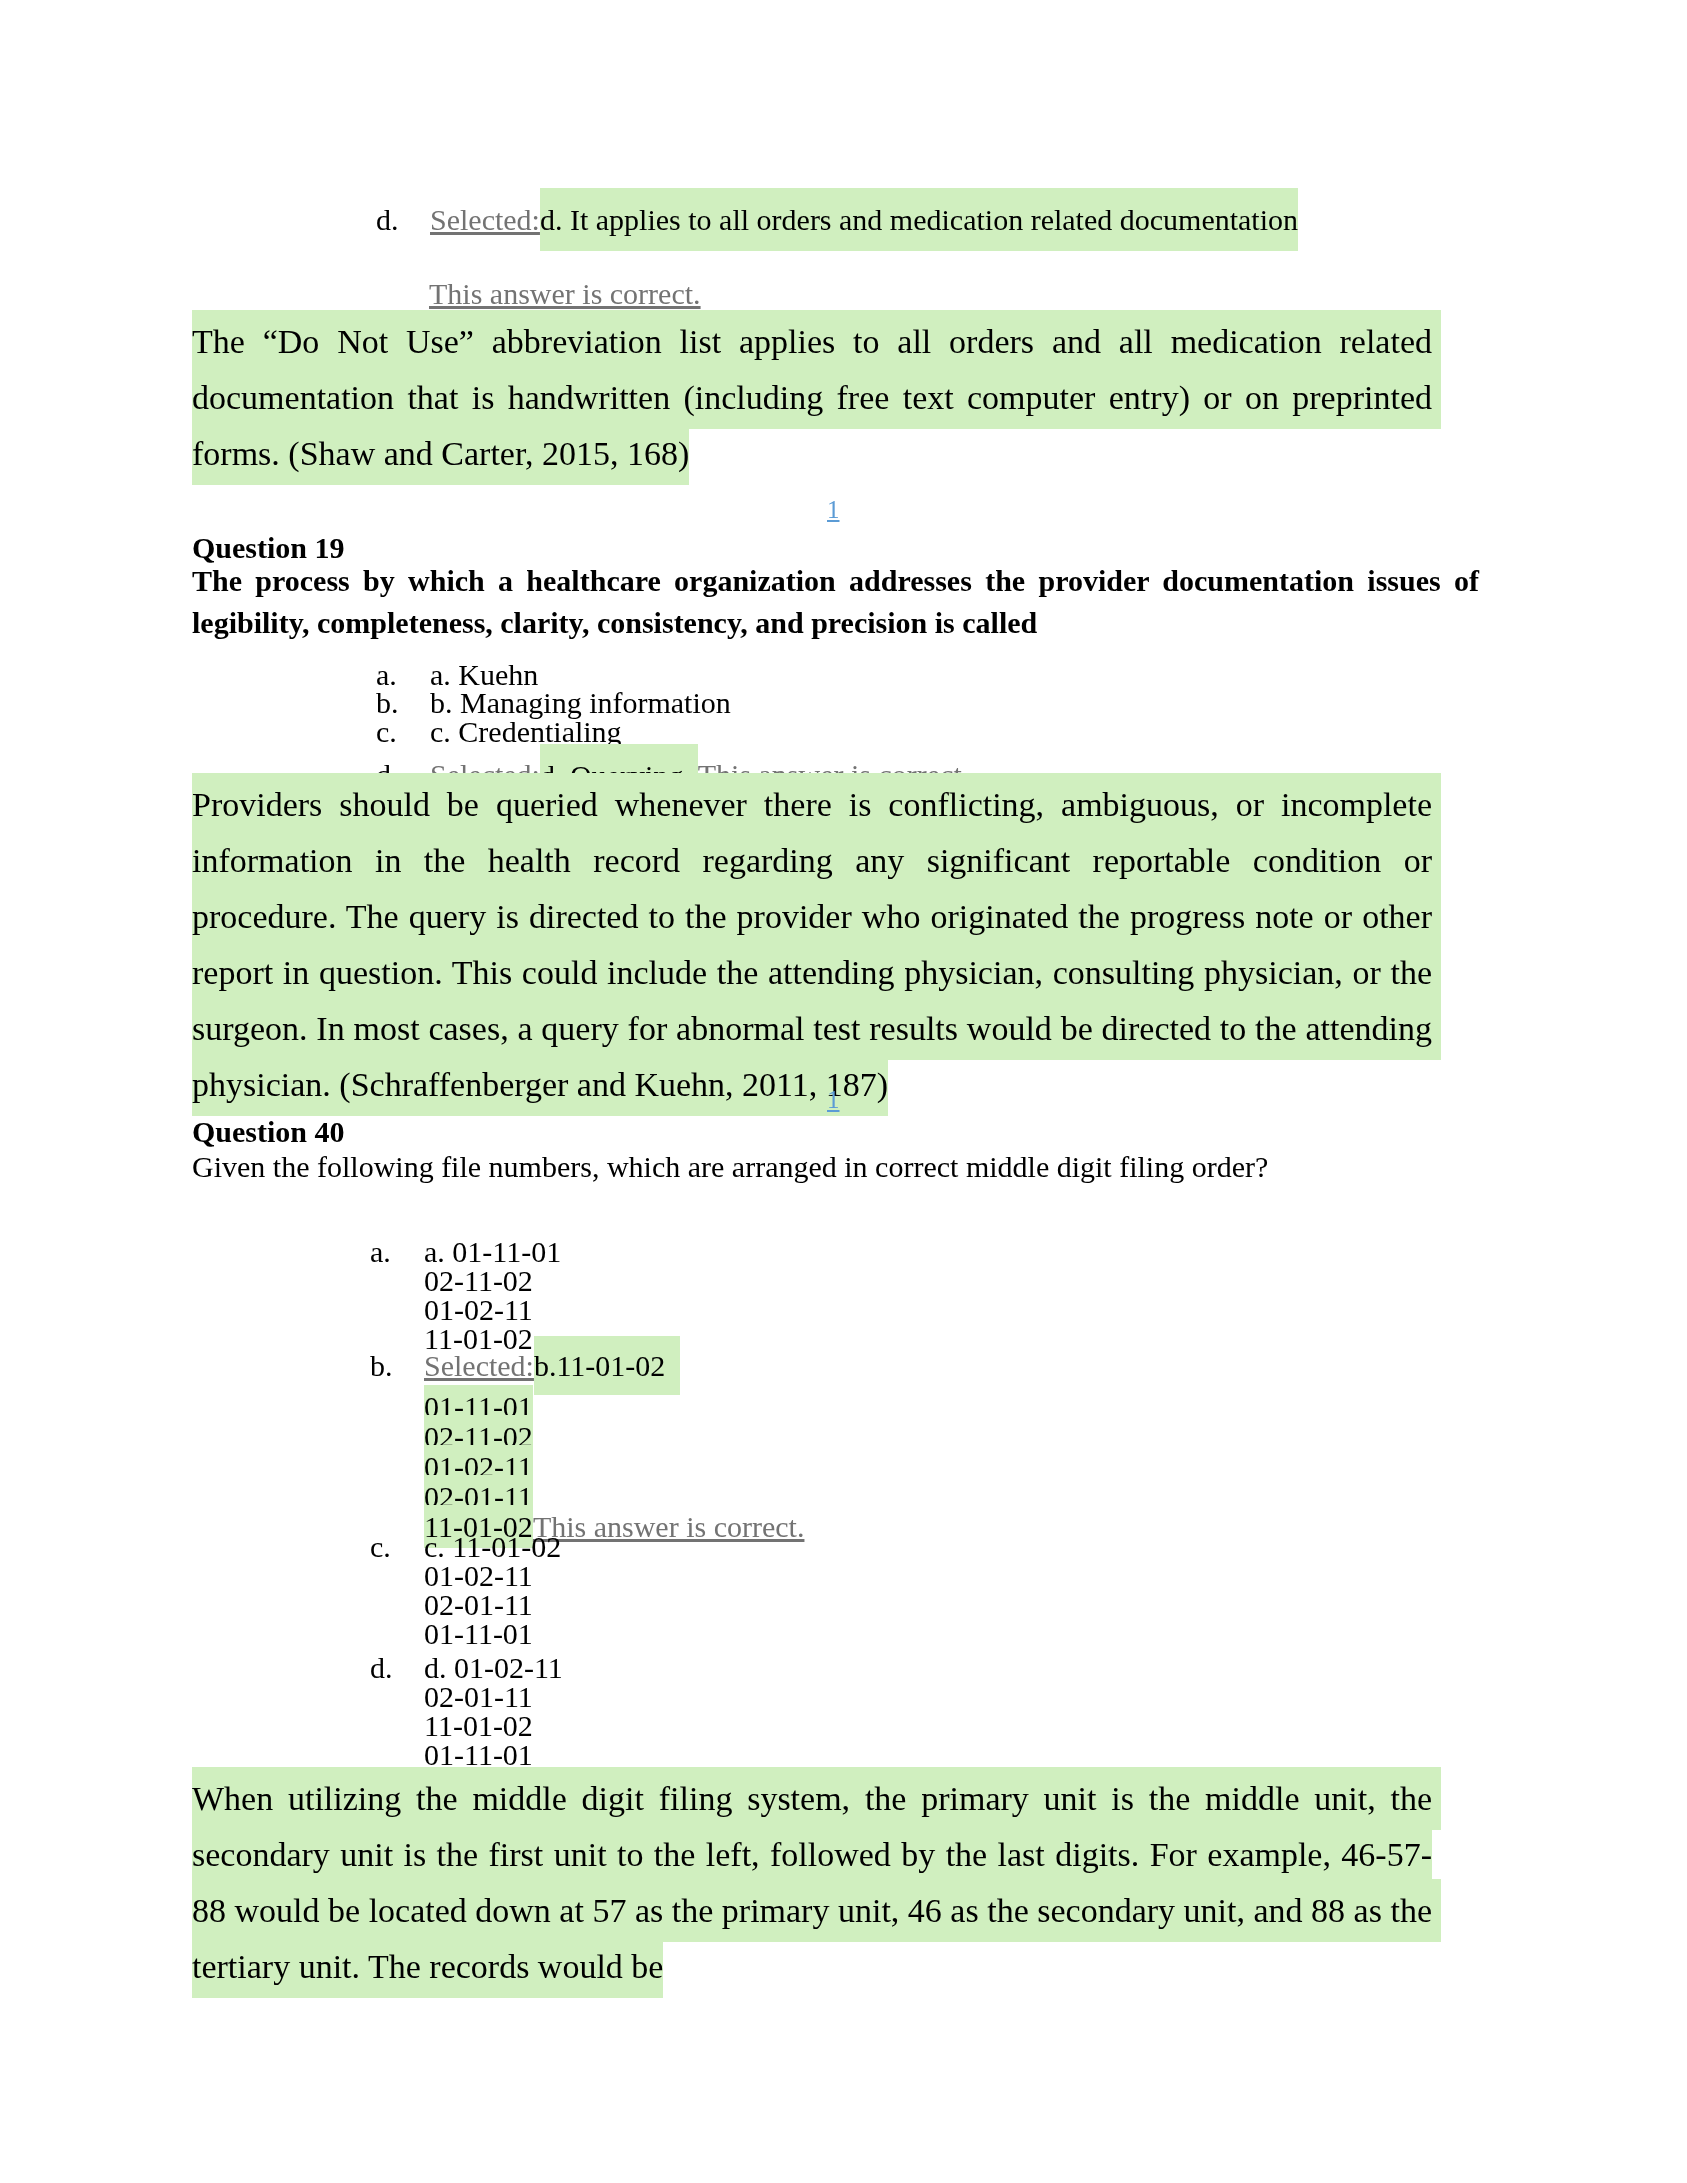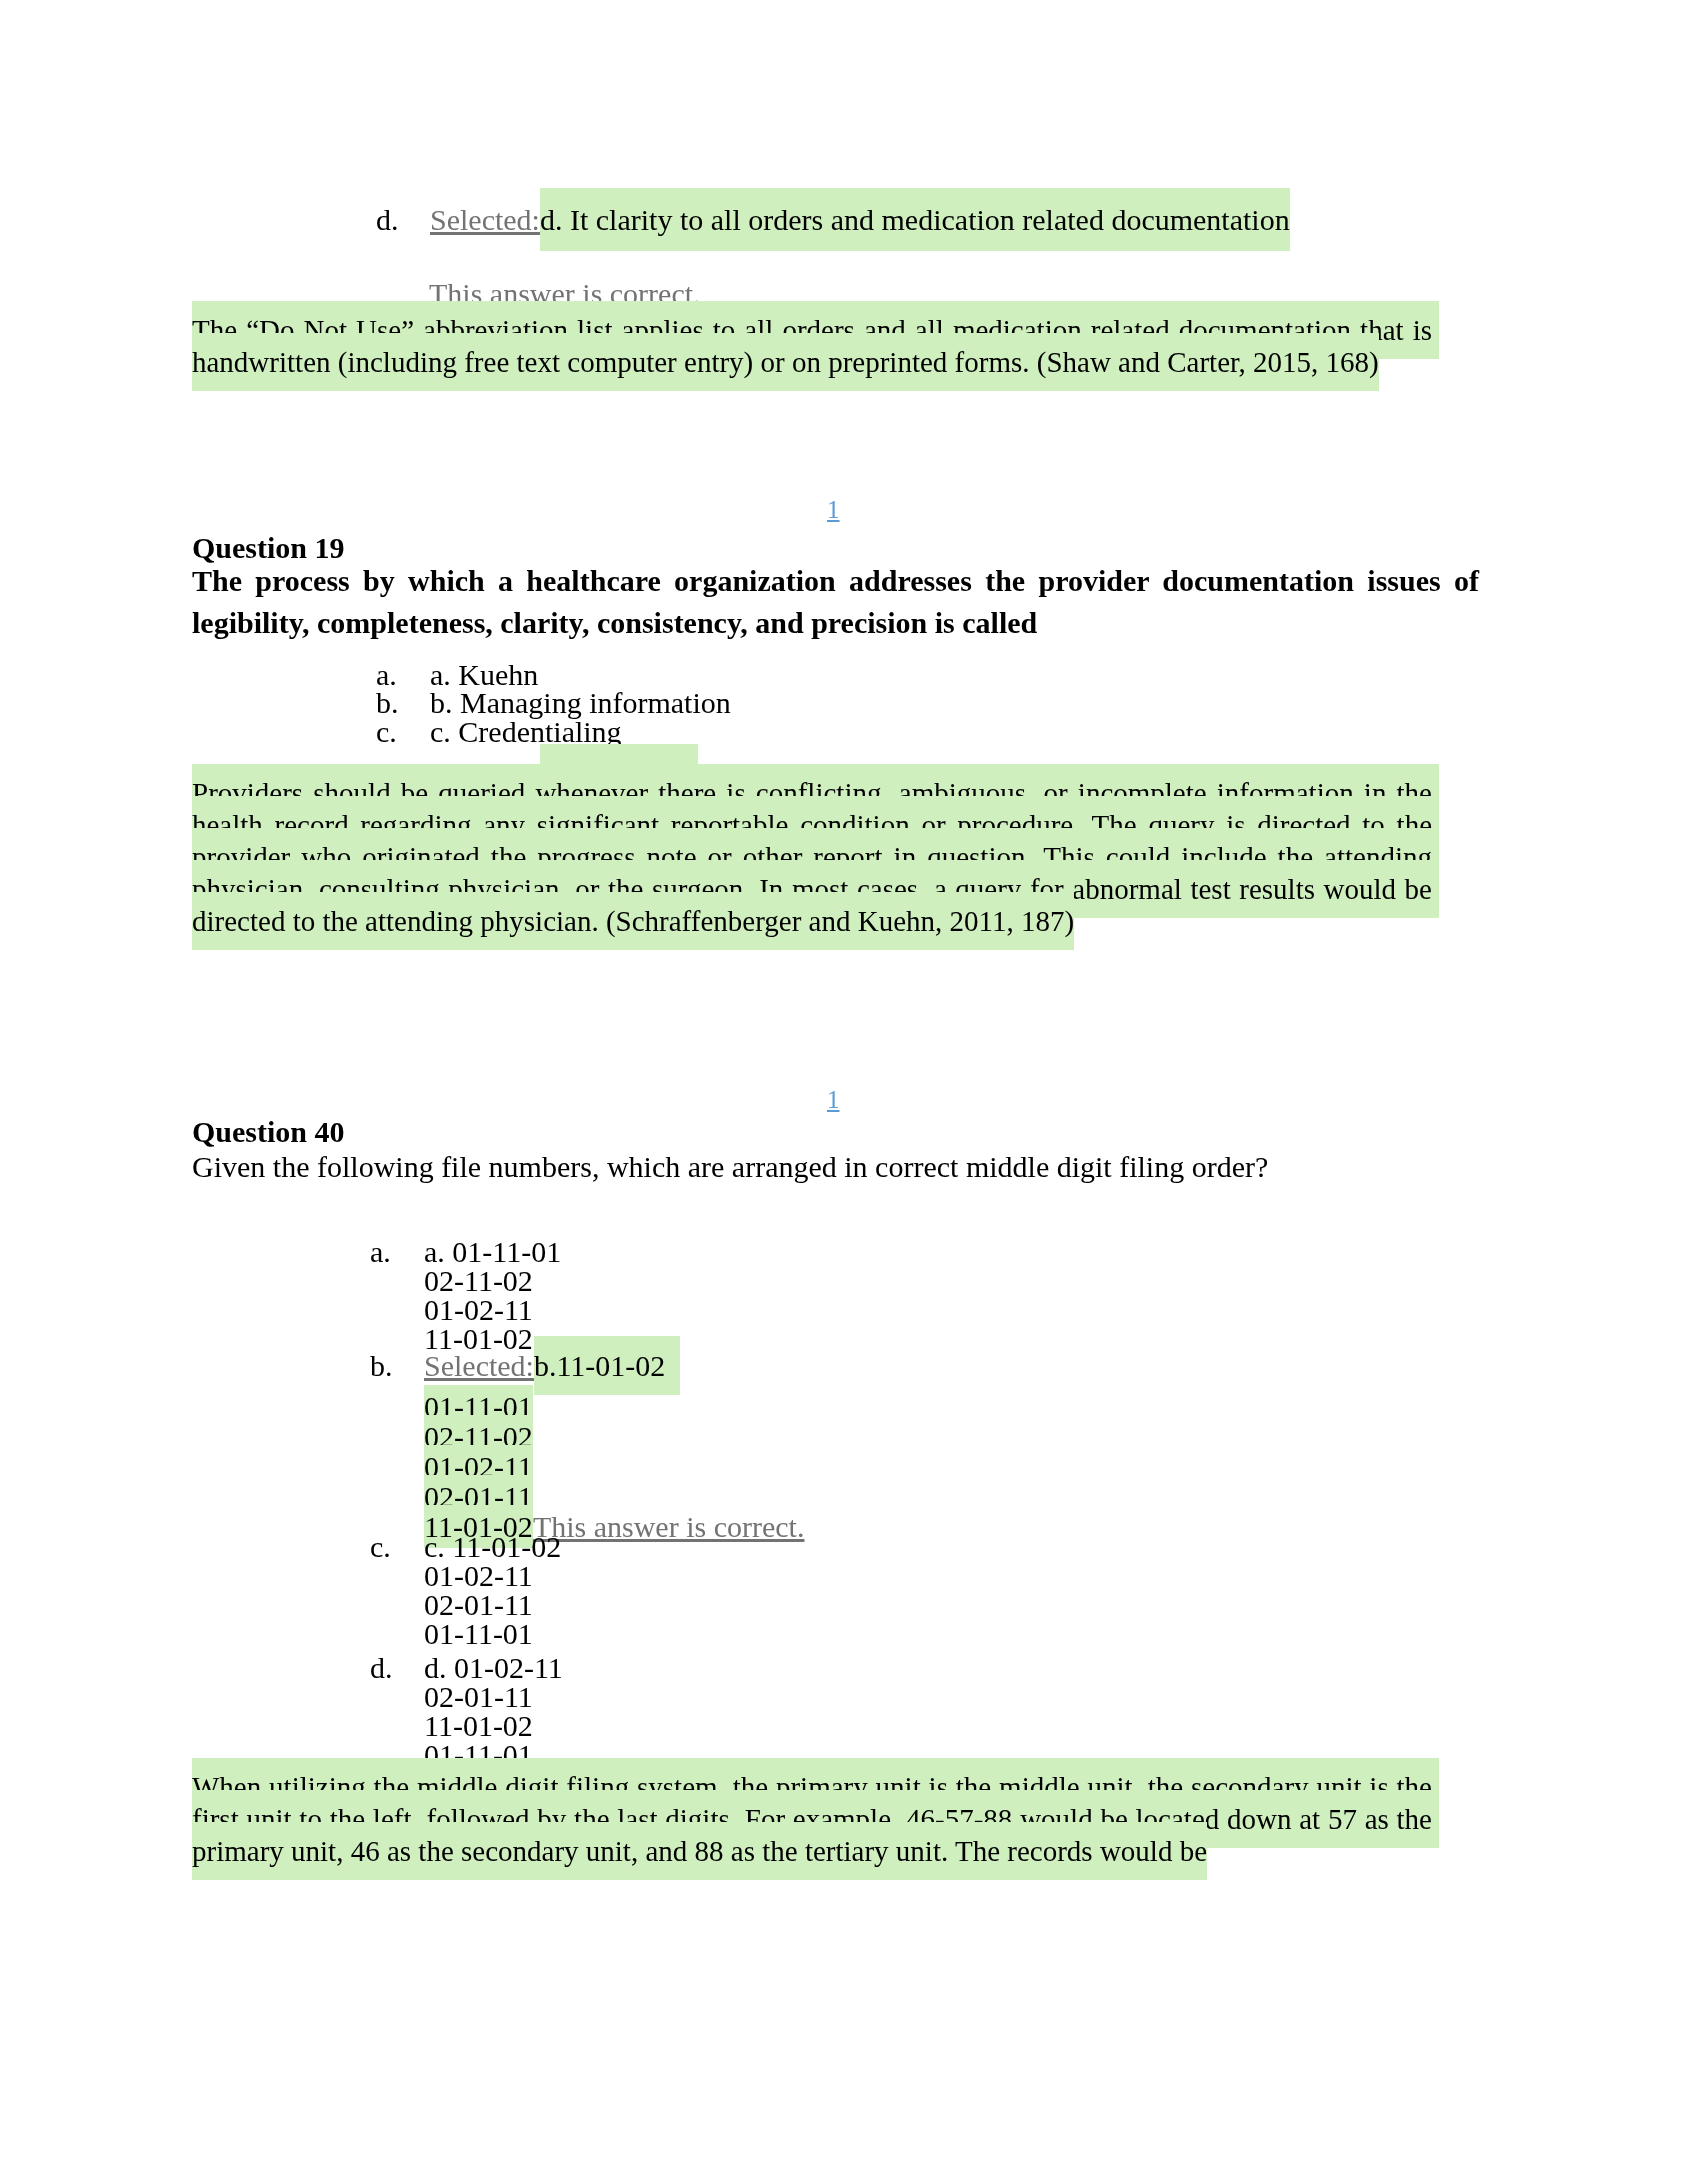--- a/index.html
+++ b/index.html
@@ -5,21 +5,21 @@
 <style>
   html,body{margin:0;padding:0;background:#ffffff;}
   body{width:1687px;height:2183px;font-family:"Liberation Serif",serif;color:#000000;
        font-size:30px;line-height:42px;}
   .page{position:relative;width:1687px;height:2183px;overflow:hidden;}
   .abs{position:absolute;}
   .hl{background:#d0efbf;white-space:pre-wrap;}
   .lnk{color:#737373;text-decoration:underline;}
   .qhead{font-size:30px;font-weight:bold;line-height:34px;text-align:right;}
   .prompt{font-size:30px;line-height:42px;text-align:justify;}
-  .rat{font-size:29px;line-height:32px;text-align:justify;font-family:Liberation Serif, serif;}
+  .rat{font-size:34px;line-height:56px;text-align:justify;font-family:Liberation Serif, serif;}
   .rat .hl{padding:12.6px 0;-webkit-box-decoration-break:clone;box-decoration-break:clone;}
   .optrow{display:flex;align-items:flex-start;font-size:30px;line-height:28.4px;}
   .selrow{line-height:58px;}
   .selrow .hl{padding:14.6px 0;-webkit-box-decoration-break:clone;box-decoration-break:clone;}
   .blt{width:54px;flex:0 0 54px;}
   .otext{flex:1 1 auto;}
   .numblk{font-size:30px;line-height:29px;}
   .numind{padding-left:54px;}
   .selb .optrow{line-height:29px;height:41px;}
   .selb .numind{line-height:30px;}
@@ -28,21 +28,21 @@
   .selb .numind .hl{padding:4.6px 0;-webkit-box-decoration-break:clone;box-decoration-break:clone;}
   .pgmark{position:absolute;font-size:25px;color:#5b9bd5;text-decoration:underline;line-height:29px;}
 </style>
 </head>
 <body>
 
 <div class="page">
 
   <div class="abs optrow selrow" style="left:376px;top:191px;width:1085px;">
     <span class="blt">d.</span>
-    <span class="otext"><span class="lnk">Selected:</span><span class="hl">d.</span><span class="hl"> It clarity to all orders and medication related documentation</span></span>
+    <span class="otext"><span class="lnk">Selected:</span><span class="hl">d.</span><span class="hl"> It applies to all orders and medication related documentation</span></span>
   </div>
 
   <div class="abs" style="left:429px;top:277px;font-size:30px;line-height:34px;">
     <span class="lnk">This answer is correct.</span>
   </div>
 
   <div class="abs rat" style="left:192px;top:314px;width:1240px;">
     <span class="hl">The “Do Not Use” abbreviation list applies to all orders and all medication related documentation that is handwritten (including free text computer entry) or on preprinted forms. (Shaw and Carter, 2015, 168)</span>
   </div>
 

